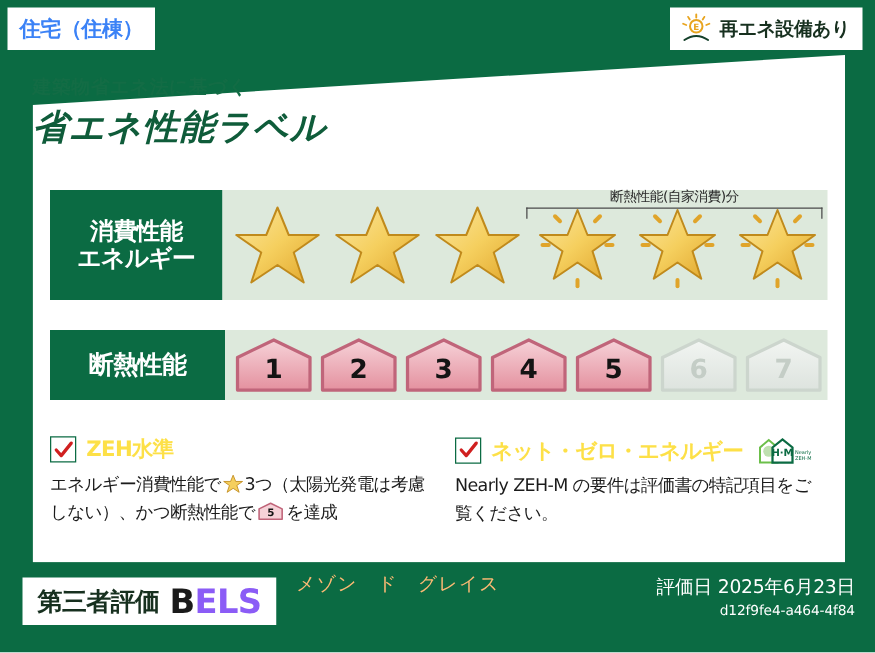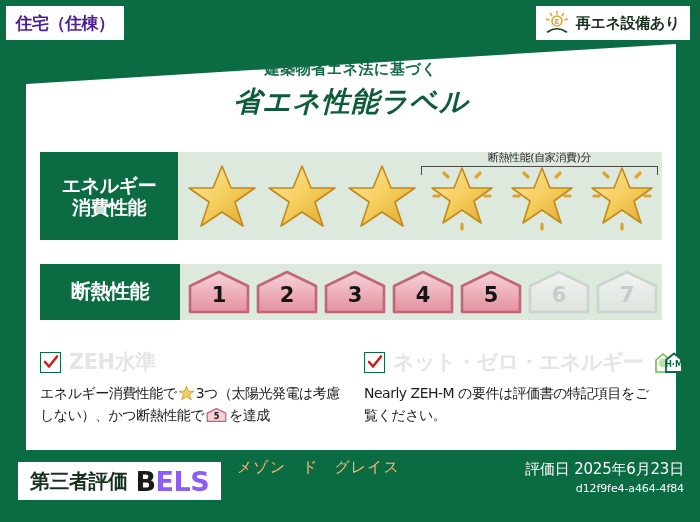--- a/index.html
+++ b/index.html
@@ -22,21 +22,21 @@
     background: #ffffff;
     clip-path: polygon(0 40px, 100% 0, 100% 100%, 0 100%);
   }
   
   .type-tag {
     position: absolute;
     left: 6px; top: 6px;
     width: 118px; height: 34px;
     background: #ffffff;
     display: flex; align-items: center; justify-content: center;
-    color: #4c1d95;
+    color: #3b82f6;
     font-size: 17px; font-weight: bold;
     letter-spacing: -0.5px;
     z-index: 6;
   }
   
   .re-badge {
     position: absolute;
     right: 10px; top: 6px;
     height: 34px;
     background: #ffffff;
@@ -49,21 +49,21 @@
     color: #17301f;
     font-size: 15px; font-weight: bold;
     letter-spacing: -0.3px;
   }
   .sun-icon { width: 26px; height: 26px; display:block; }
   
   .heading-wrap {
     position: absolute;
     left: 26px; top: 60px;
     width: 650px;
-    text-align: center;
+    text-align: left;
     z-index: 5;
   }
   .sub-title {
     color: #136c45;
     font-size: 15px; font-weight: bold;
     letter-spacing: 0.5px;
   }
   .main-title {
     color: #0f5c3a;
     font-size: 28px; font-weight: bold;
@@ -176,22 +176,22 @@
   }
   .checkbox {
     width: 21px; height: 21px;
     border: 1.6px solid #0b6b43;
     background: #fff;
     display: flex; align-items: center; justify-content: center;
     flex: none;
   }
   .check-svg { width: 16px; height: 16px; display:block; }
   .crit-title {
-    color: #e5e5e5;
-    font-size: 21px; font-weight: bold;
+    color: #fde047;
+    font-size: 17px; font-weight: bold;
     letter-spacing: -0.5px;
     white-space: nowrap;
   }
   .zehm-logo { width: 44px; height: 24px; display:block; flex:none; margin-left: 2px;}
   .crit-desc {
     font-size: 14px;
     color: #1b1b1b;
     line-height: 1.55;
     letter-spacing: -0.5px;
   }
@@ -268,22 +268,22 @@
     <span class="re-text">再エネ設備あり</span>
   </div>
 
   <div class="heading-wrap">
     <div class="sub-title">建築物省エネ法に基づく</div>
     <div class="main-title">省エネ性能ラベル</div>
   </div>
 
   <div class="row row-energy">
     <div class="row-label">
+      <span>消費性能</span>
       <span>エネルギー</span>
-      <span>消費性能</span>
     </div>
     <div class="row-body">
       <div class="stars">
         <div class="star-cell">
           <svg class="star-svg" viewBox="0 0 74 70">
               <defs>
                 <linearGradient id="sg1" x1="0" y1="0" x2="1" y2="1">
                   <stop offset="0" stop-color="#fbe6a0"></stop>
                   <stop offset="0.5" stop-color="#f5cf5e"></stop>
                   <stop offset="1" stop-color="#e0a42a"></stop>

